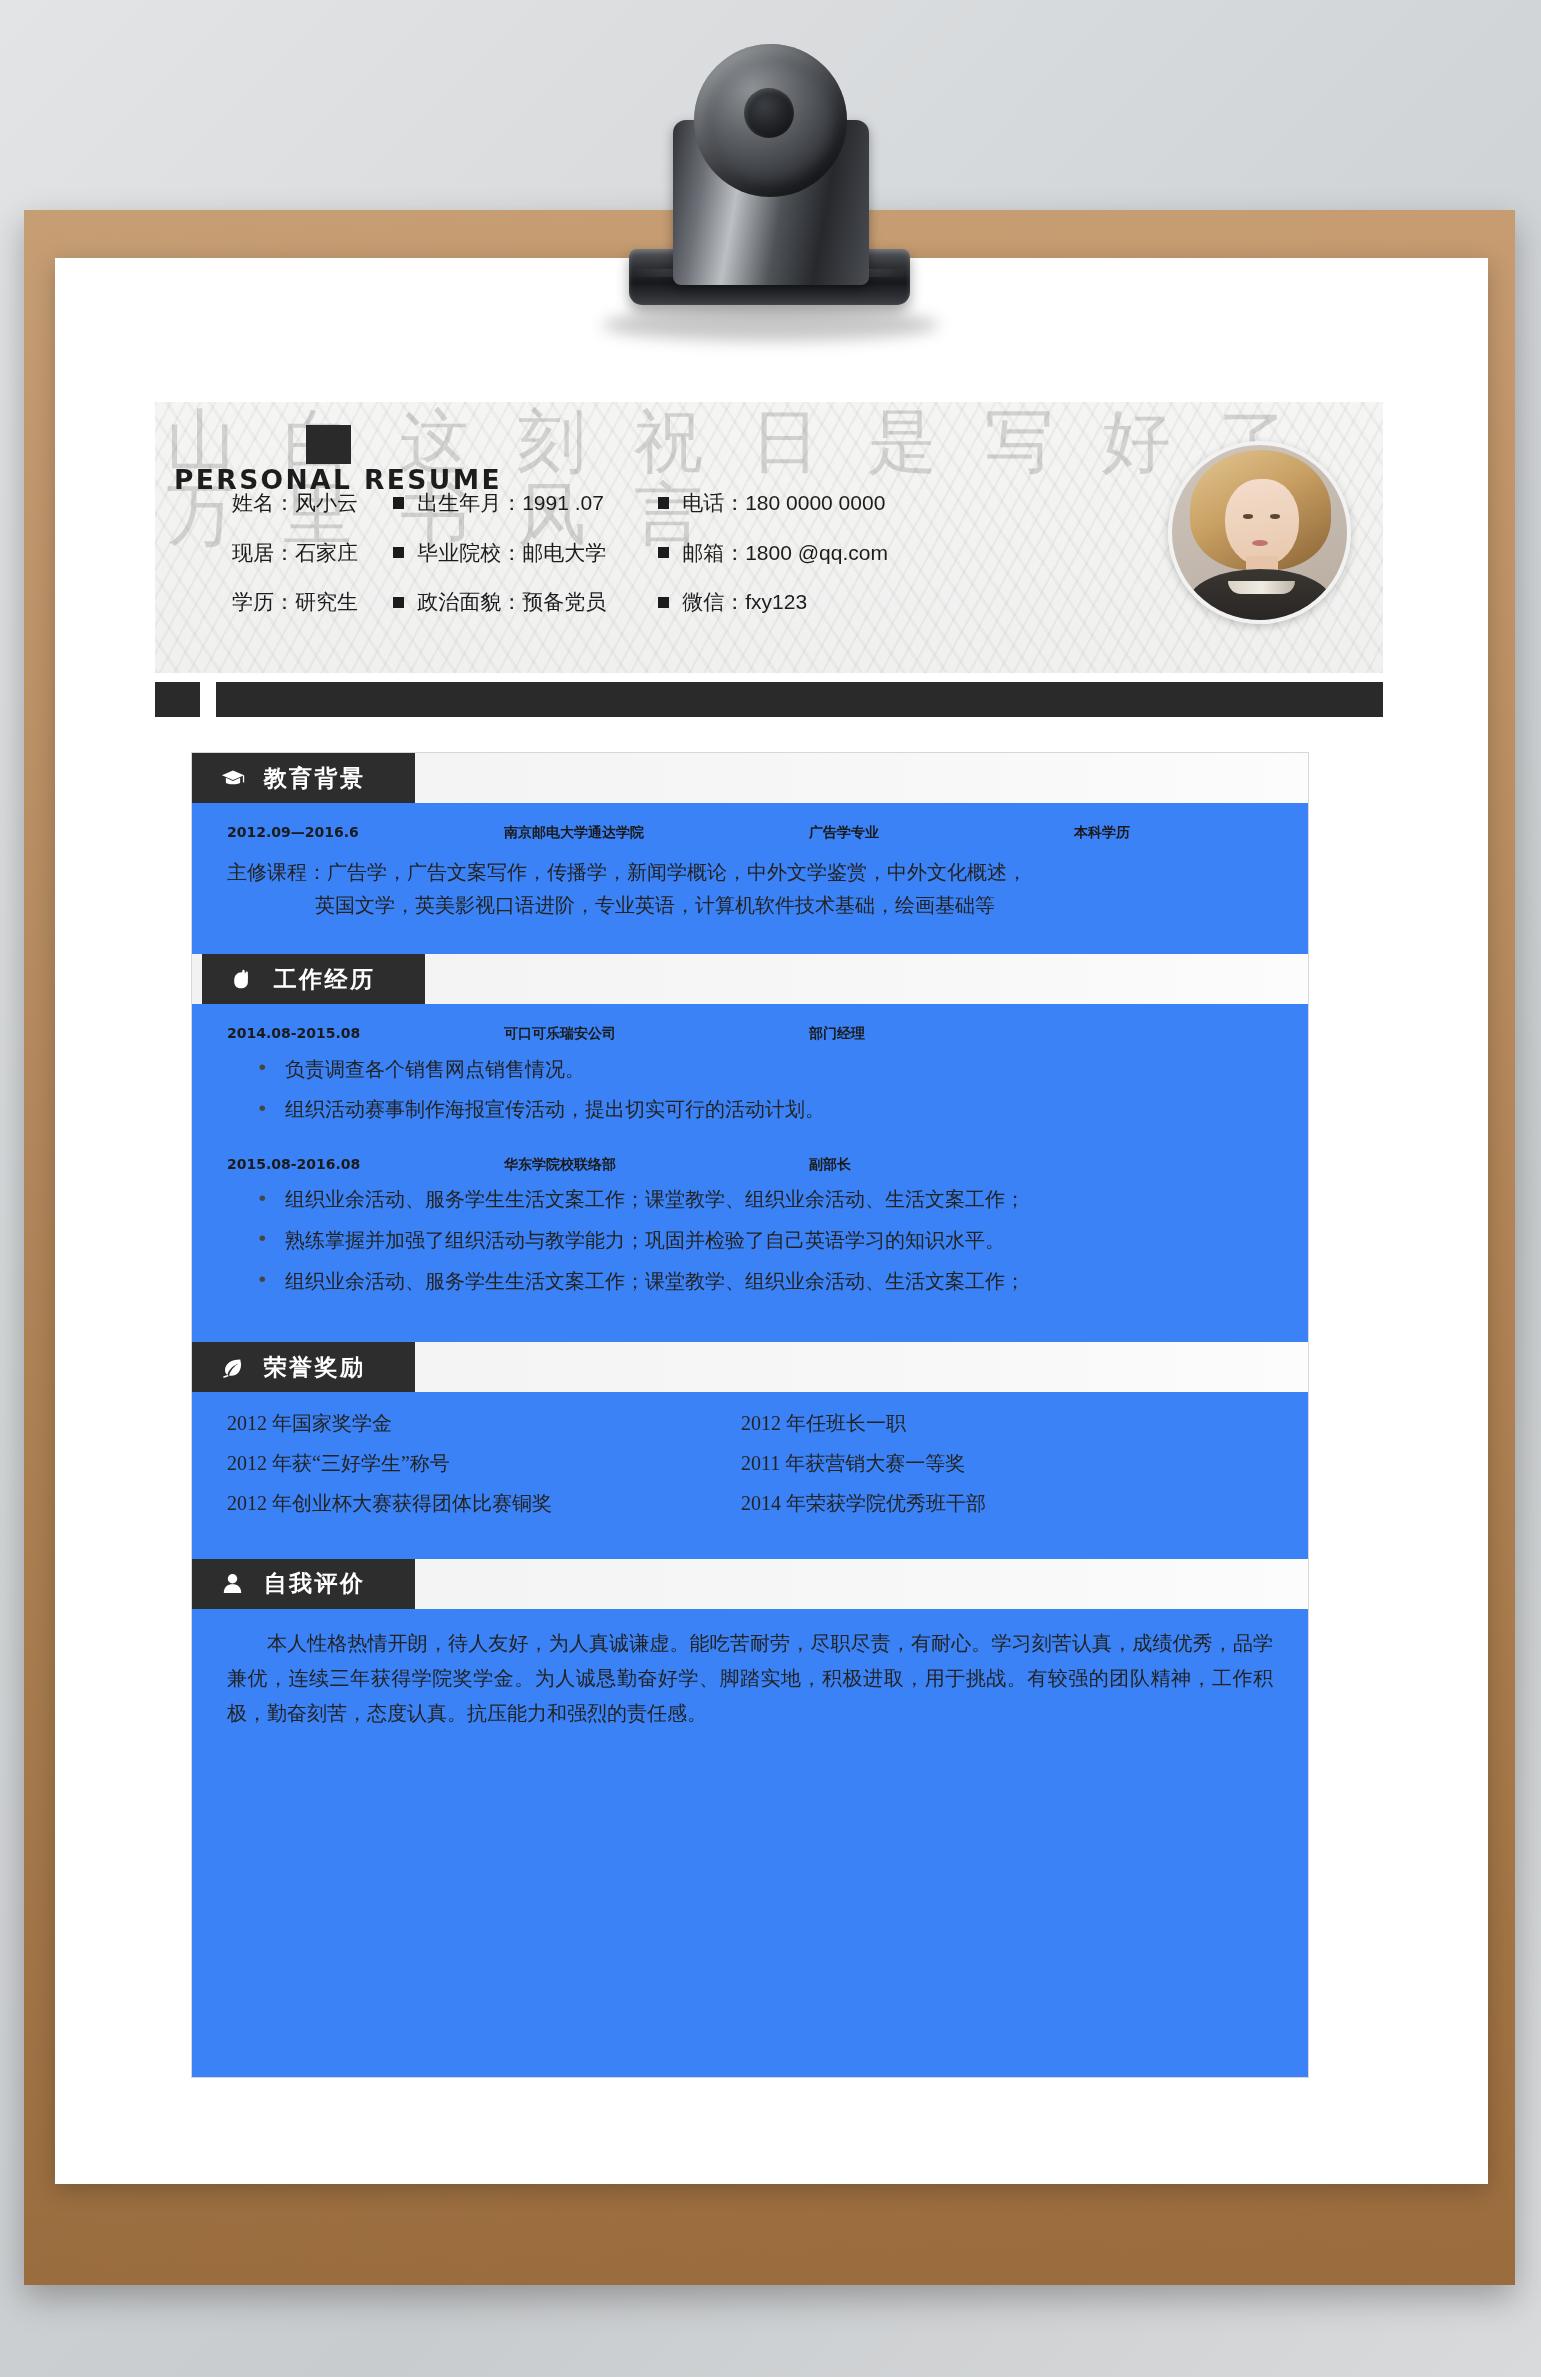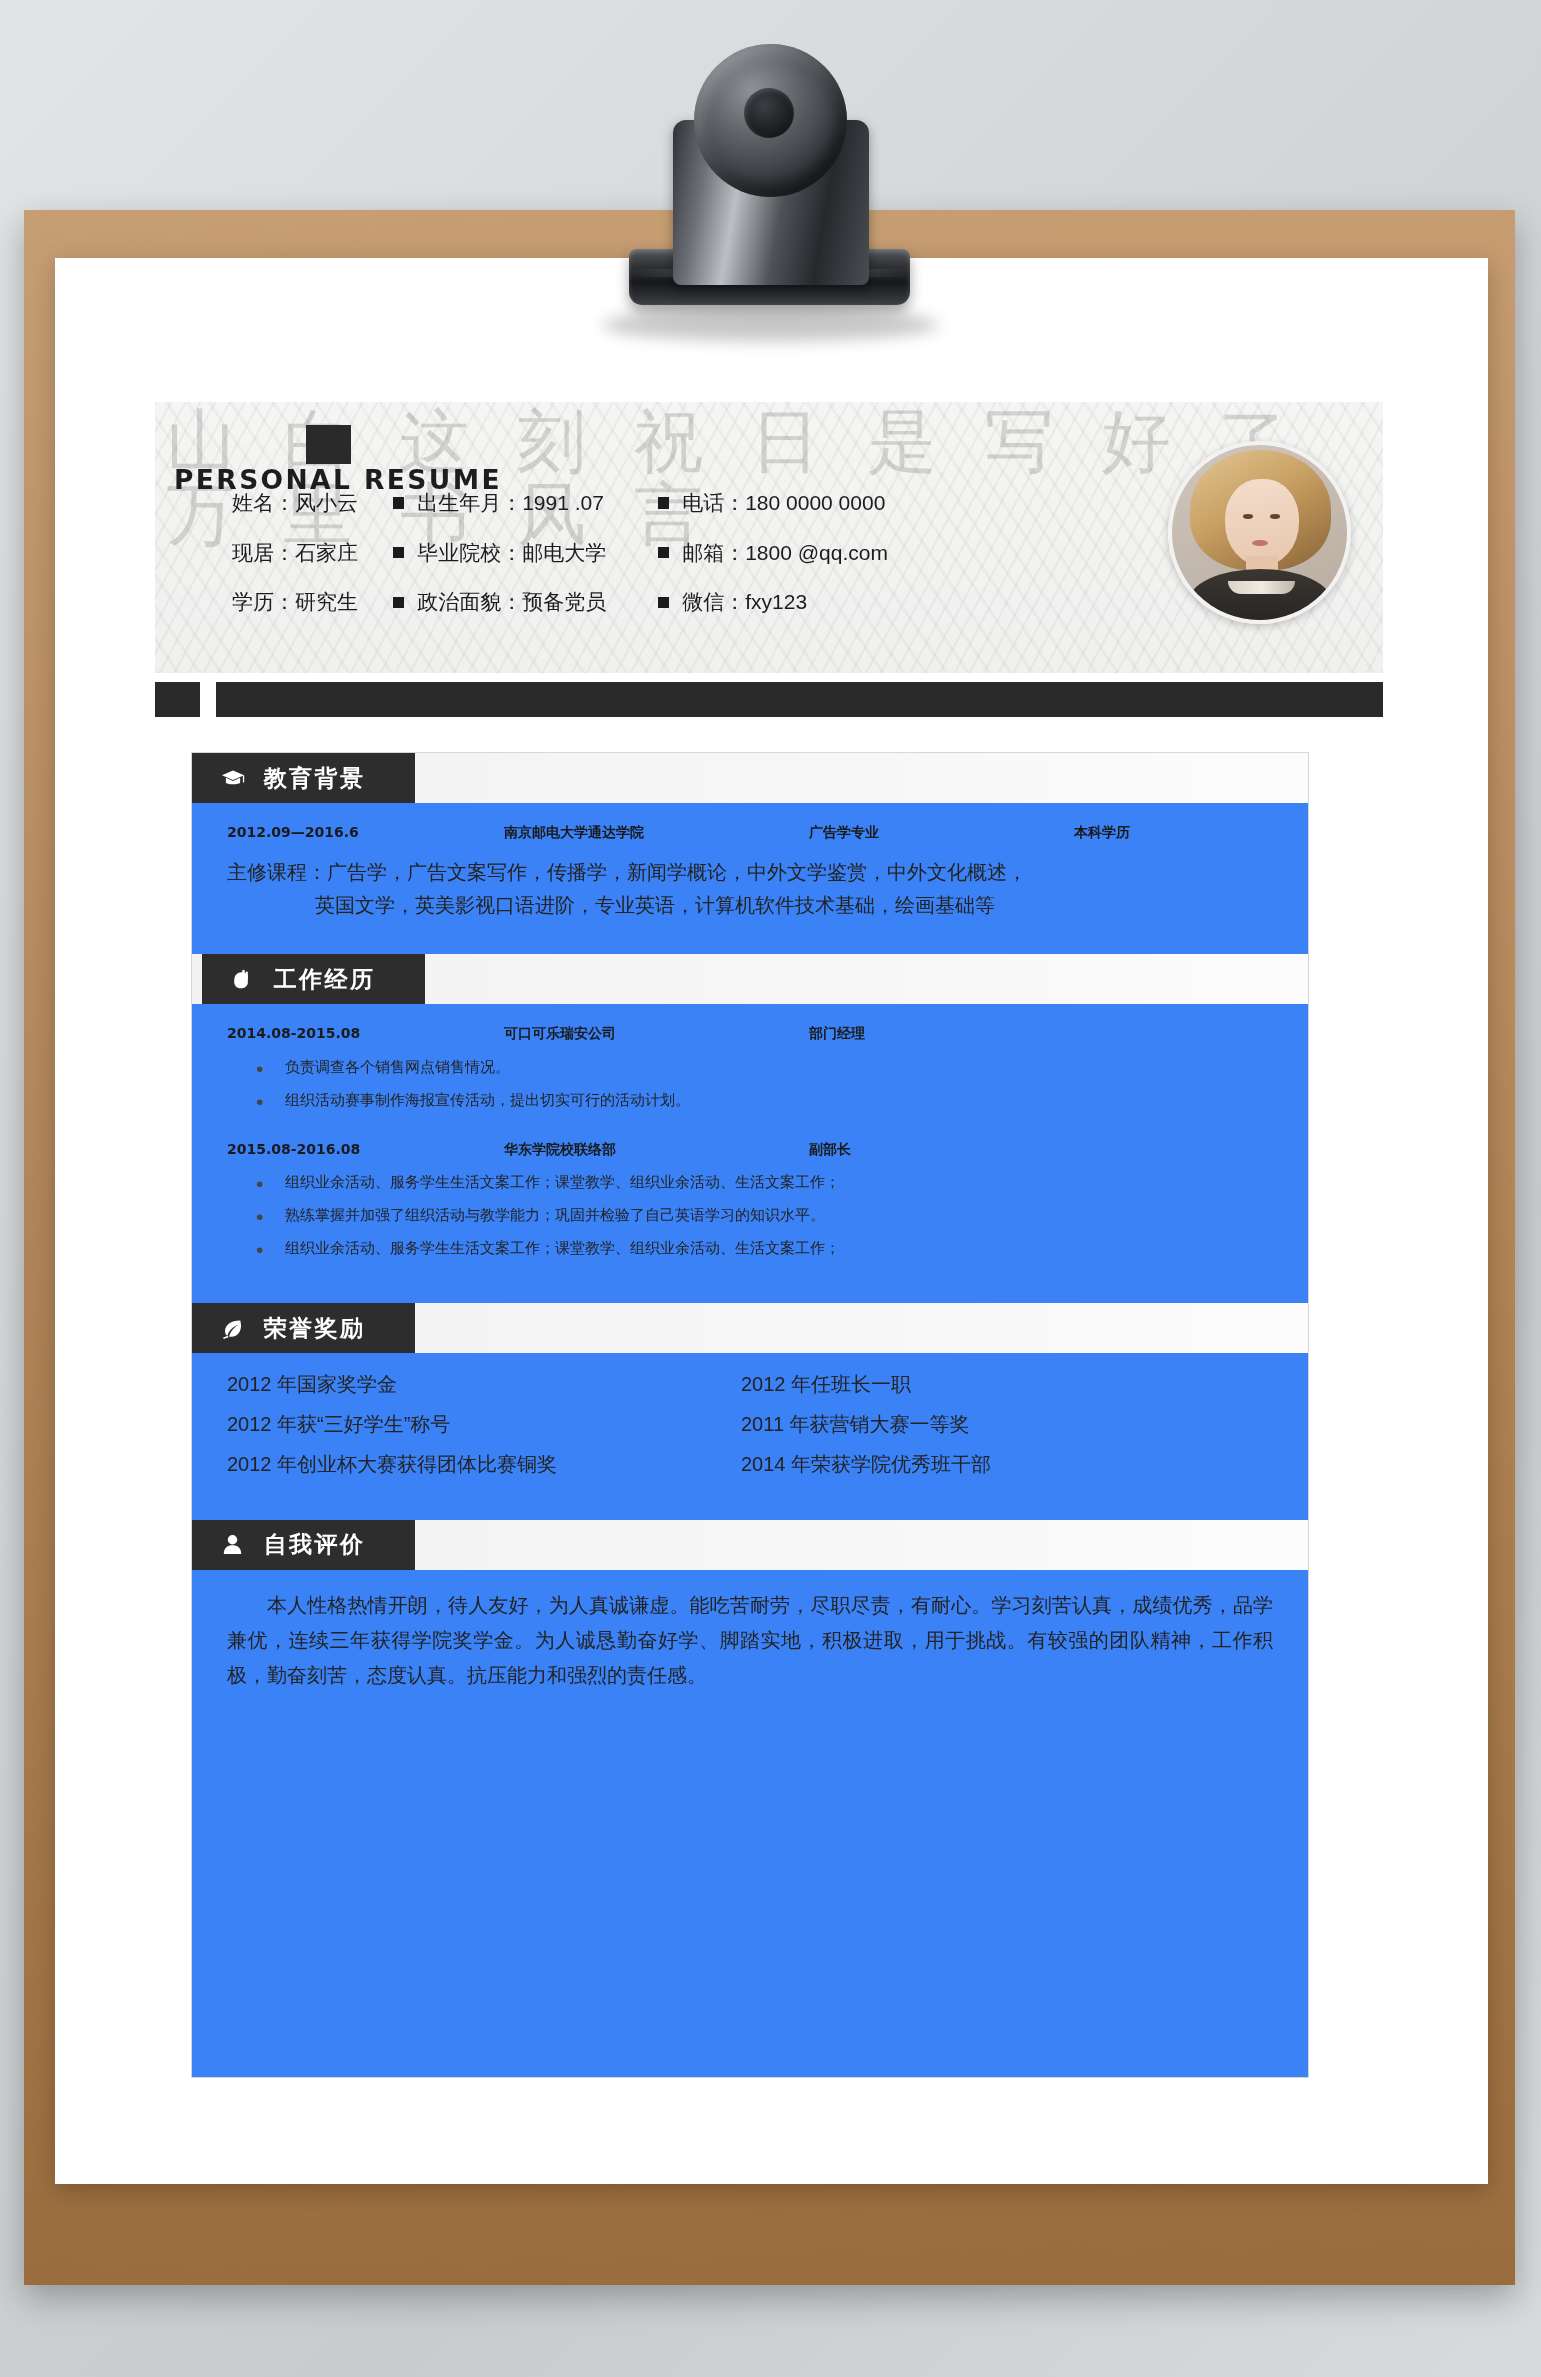--- a/index.html
+++ b/index.html
@@ -337,26 +337,27 @@
   }
   .course-label { }
   .course-indent { padding-left: 88px; }
 
   ul.bullets {
     list-style: none;
     margin: 11.2px 0 0 0;
     padding: 0;
   }
   ul.bullets li {
-    font-size: 15px;
+    font-size: 20px;
     color: #232323;
     line-height: 1.55;
     padding-left: 58px;
     position: relative;
     margin-bottom: 9.6px;
+    font-family: Liberation Mono, monospace;
   }
   ul.bullets li::before {
     content: "•";
     position: absolute;
     left: 29px;
     top: -1.6px;
     font-size: 21px;
     color: #444;
   }
 
@@ -528,21 +529,21 @@
       <div class="sec-tag">
         <span class="sec-icon">
           <svg width="22.5" height="21" viewBox="0 0 28 26" aria-hidden="true">
             <path d="M24 3 C12 3 5 9 5 16 C5 19 6 21 8 22 C10 15 16 10 22 8 C17 11 12 16 10 23 C18 25 25 19 25 9 Z" fill="#ffffff"></path>
             <path d="M9 23 L3 25" stroke="#ffffff" stroke-width="2" fill="none"></path>
           </svg>
         </span>
         <span class="sec-title">荣誉奖励</span>
       </div>
     </div>
-    <div class="sec-body" style="padding-bottom:17.7px;">
+    <div class="sec-body" style="padding-bottom:17.7px;font-family:Liberation Serif, serif;">
       <div class="honor-grid">
         <div>2012 年国家奖学金</div>
         <div>2012 年任班长一职</div>
         <div>2012 年获“三好学生”称号</div>
         <div>2011 年获营销大赛一等奖</div>
         <div>2012 年创业杯大赛获得团体比赛铜奖</div>
         <div>2014 年荣获学院优秀班干部</div>
       </div>
     </div>
 

